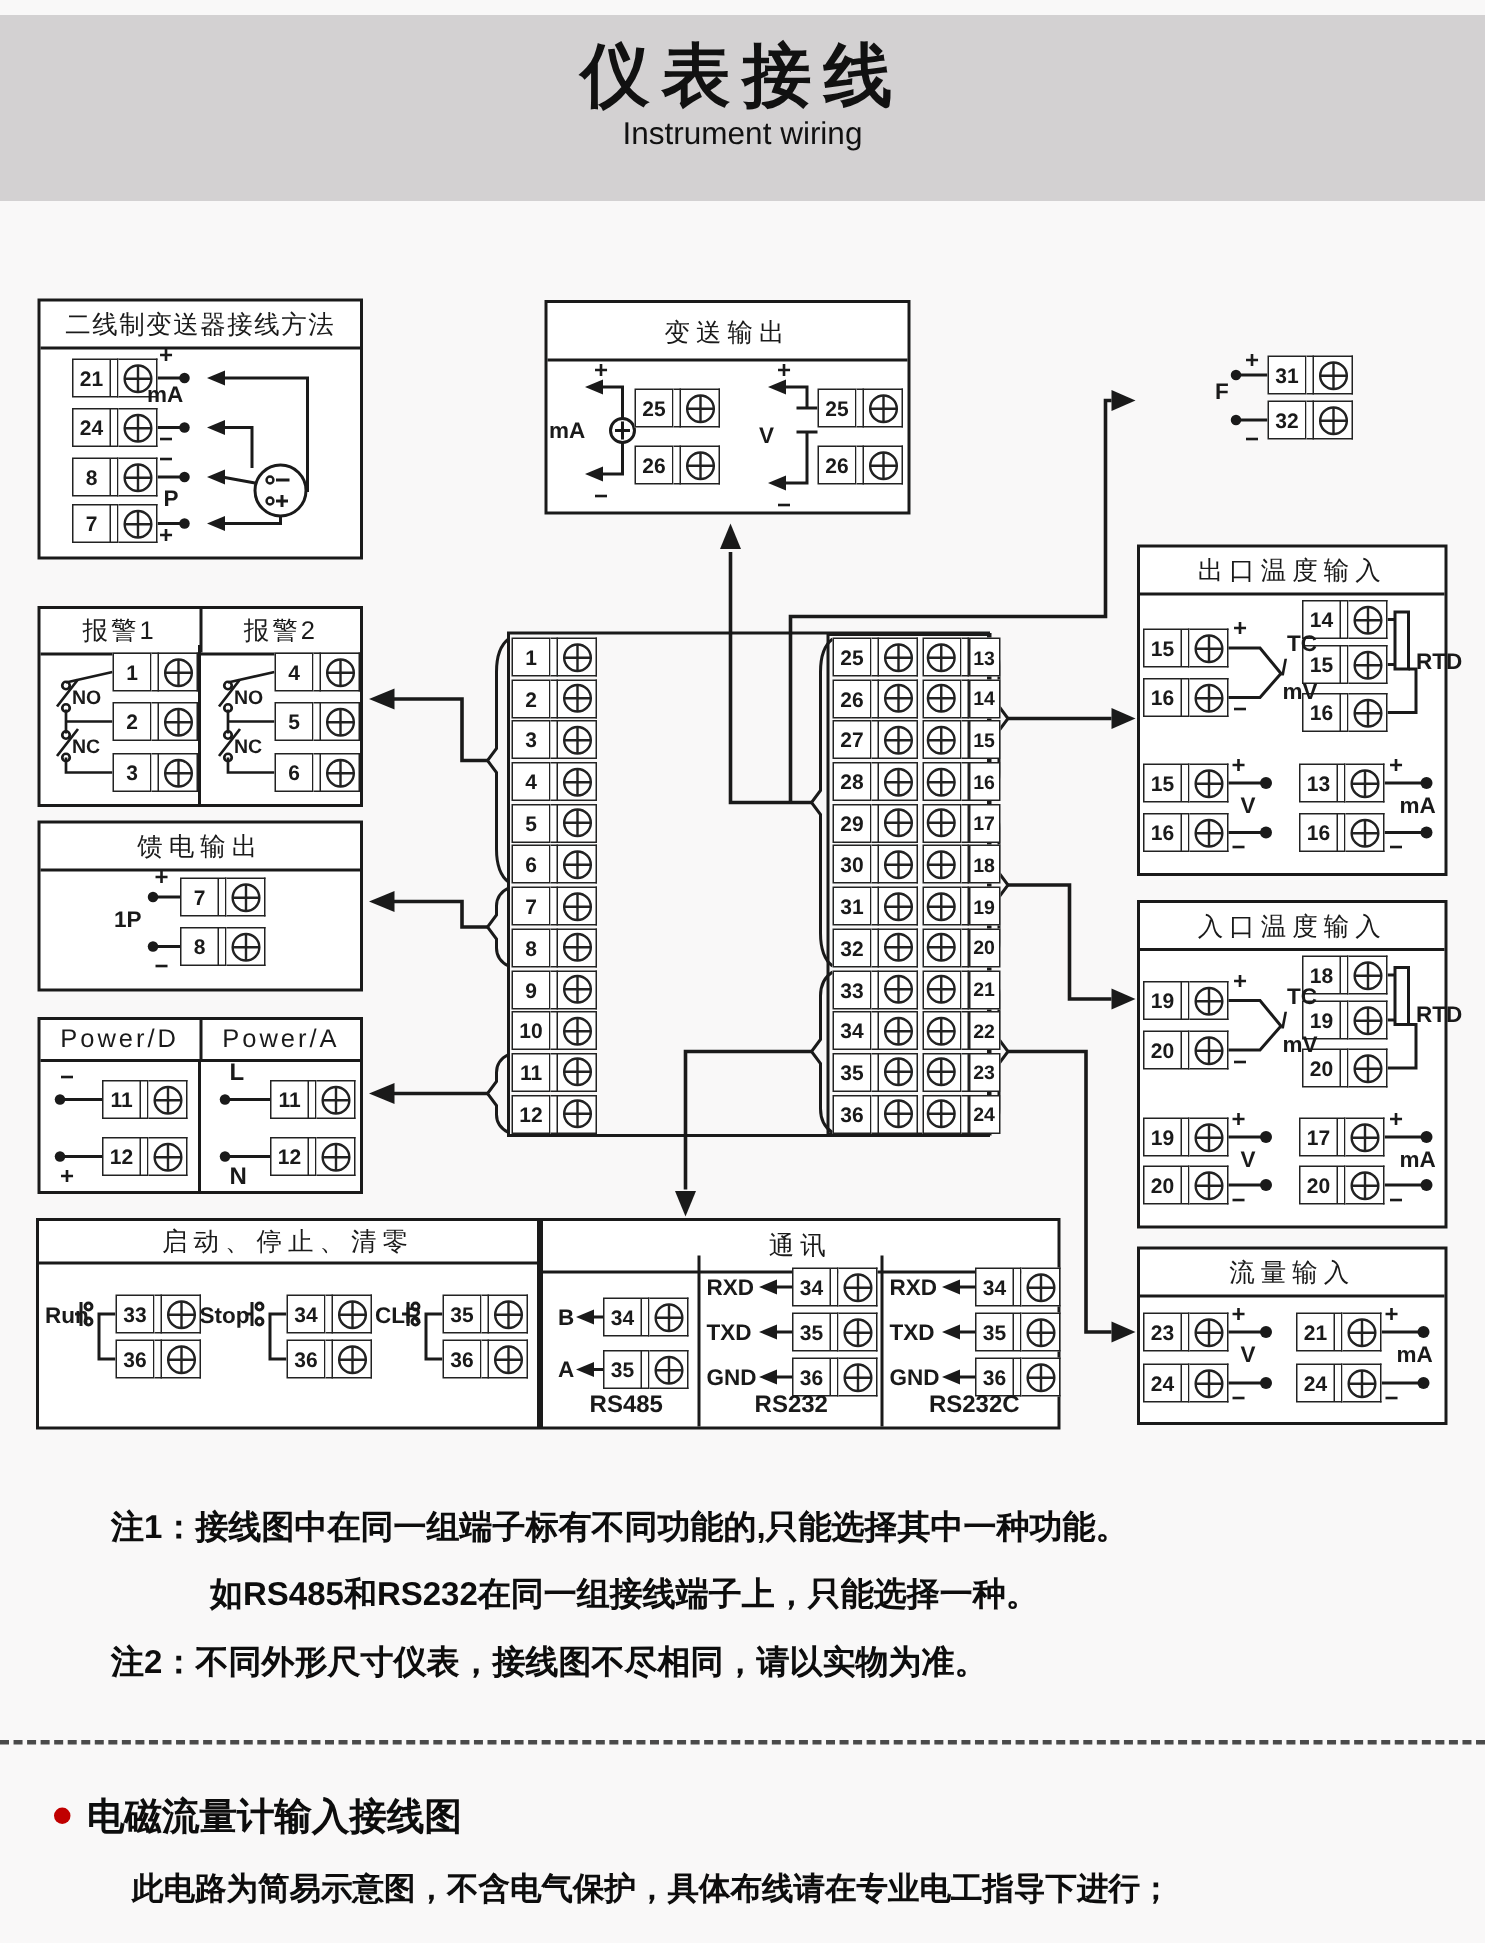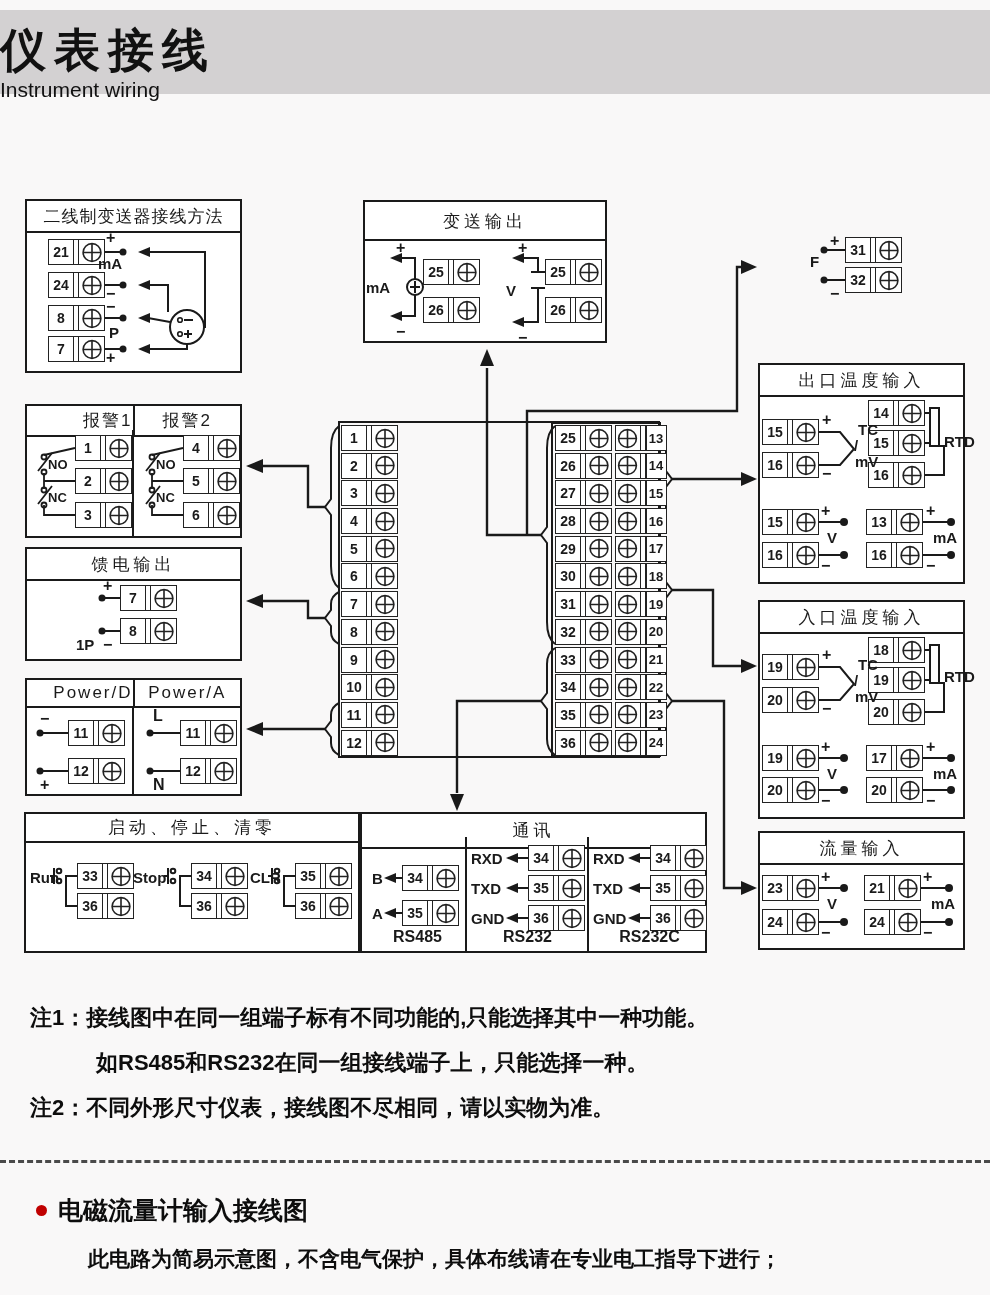--- a/index.html
+++ b/index.html
@@ -1,42 +1,42 @@
 <!DOCTYPE html>
 <html><head>
 <meta charset="utf-8">
 <style>
   html,body{margin:0;padding:0;background:#f9f8f8;}
   #canvas{position:relative;width:990px;height:1295px;background:#f9f8f8;font-family:"Liberation Sans",sans-serif;color:#1a1a1a;overflow:hidden;}
-  .band{position:absolute;left:0;top:10px;width:990px;height:84px;background:#d3d1d2;z-index:2;}
+  .band{position:absolute;left:0;top:10px;width:990px;height:124px;background:#d3d1d2;text-align:center;z-index:2;}
   .band h1{margin:10px 0 0 0;font-size:46px;font-weight:bold;letter-spacing:8px;color:#111;}
   .band .sub{font-size:21px;color:#111;margin-top:-4px;}
   .box{position:absolute;border:2.2px solid #1a1a1a;background:#fff;z-index:3;box-sizing:border-box;}
   .bt{border-bottom:2px solid #1a1a1a;text-align:center;font-size:17px;font-weight:500;letter-spacing:4px;padding:4px 0 3px 0;white-space:nowrap;}
   .bt2{display:flex;border-bottom:2px solid #1a1a1a;}
   .bt2 span{flex:1;text-align:center;font-size:17px;padding:3px 0;letter-spacing:2px;}
-  .bt2 span:first-child{border-right:2px solid #1a1a1a;text-align:right;}
+  .bt2 span:first-child{border-right:2px solid #1a1a1a;}
   .vdiv{position:absolute;width:0;border-left:2px solid #1a1a1a;z-index:6;}
   svg.deco{position:absolute;left:0;top:0;z-index:8;pointer-events:none;}
   .t{position:absolute;display:flex;height:26px;z-index:10;}
   .t b,.t i,.t u{display:flex;align-items:center;justify-content:center;box-sizing:border-box;background:#fff;border:1.6px solid #222;font-style:normal;text-decoration:none;font-weight:600;font-size:14px;line-height:1;}
   .t b{width:26px;}
   .t i{width:5px;border-left:0;}
   .t u{width:26px;border-left:0;padding:1.5px;}
   .t u svg{width:100%;height:100%;display:block;}
   .t .n2{width:21px;font-size:13px;}
   .t .bl{border-left:1.6px solid #222;margin-left:2.5px;}
   .strip{position:absolute;z-index:10;}
   .strip .t{position:static;margin-bottom:1.7px;}
   .cbox{position:absolute;border:2.2px solid #1a1a1a;z-index:4;box-sizing:border-box;background:transparent;}
   .L{position:absolute;font-weight:700;font-size:15px;line-height:1;z-index:11;white-space:nowrap;}
   .Ls{font-size:16px;}
   .lbc{position:absolute;font-weight:700;font-size:16px;z-index:11;text-align:center;}
   .notes{position:absolute;left:0;width:990px;z-index:2;}
-  .nline{position:absolute;font-size:22px;font-weight:600;color:#0d0d0d;white-space:nowrap;}
+  .nline{position:absolute;font-size:22px;font-weight:600;color:#0d0d0d;white-space:nowrap;margin-left:44px;}
   .dash{position:absolute;left:0;top:1160px;width:990px;border-top:3px dashed #4a4a4a;z-index:2;}
   .bullet{position:absolute;width:11px;height:11px;border-radius:50%;background:#c00000;z-index:2;}
   .fhead{position:absolute;font-size:25px;font-weight:700;color:#0d0d0d;z-index:2;}
   .fbody{position:absolute;font-size:21px;font-weight:700;color:#0d0d0d;z-index:2;}
 </style>
 </head>
 <body>
 
 <div id="canvas">
 
@@ -818,21 +818,21 @@
       <b>8</b>
       <i></i>
       <u class="screw">
         <svg viewBox="0 0 26 26">
           <circle cx="13" cy="13" r="11" fill="none" stroke="#222" stroke-width="2"></circle>
           <path d="M13 2V24M2 13H24" stroke="#222" stroke-width="2" fill="none"></path>
         </svg>
       </u>
     </div>
   <span class="L Ls" style="left:103px;top:578px">+</span>
-  <span class="L" style="left:76px;top:637px">1P</span>
+  <span class="L" style="left:76px;top:606px">1P</span>
   <span class="L Ls" style="left:103px;top:637px">−</span>
 
   <div class="t" style="left:68px;top:720px">
       <b>11</b>
       <i></i>
       <u class="screw">
         <svg viewBox="0 0 26 26">
           <circle cx="13" cy="13" r="11" fill="none" stroke="#222" stroke-width="2"></circle>
           <path d="M13 2V24M2 13H24" stroke="#222" stroke-width="2" fill="none"></path>
         </svg>

